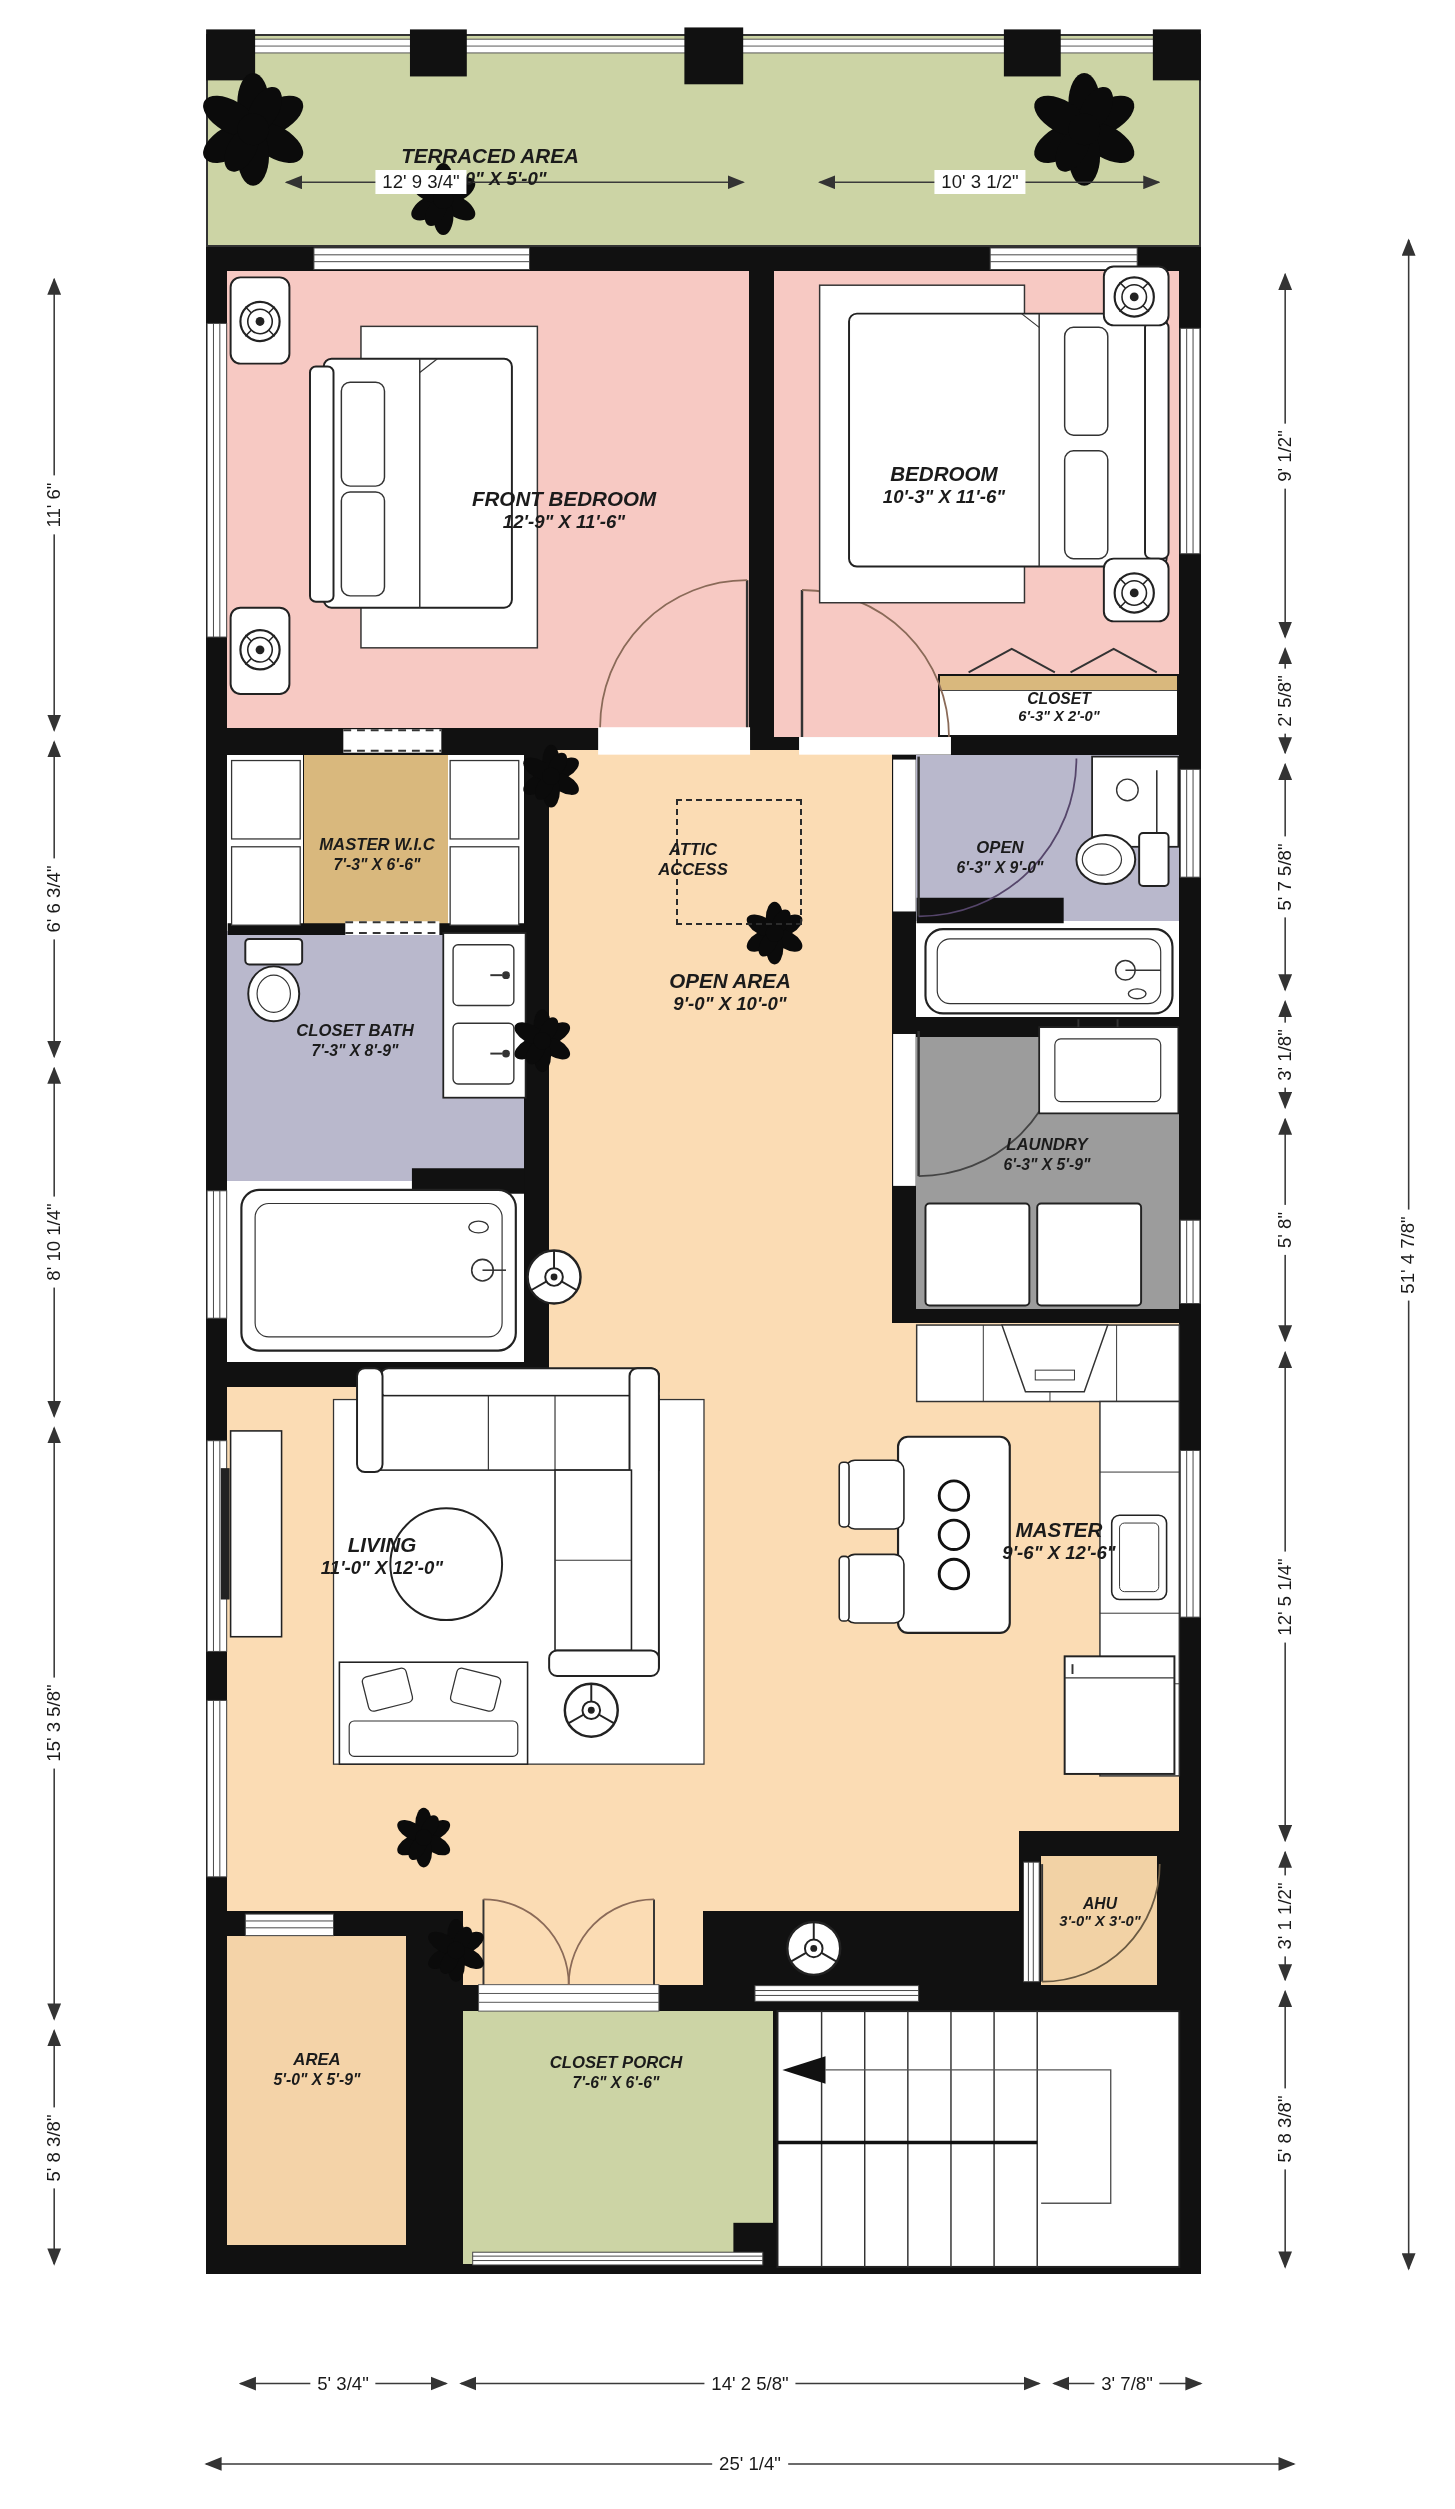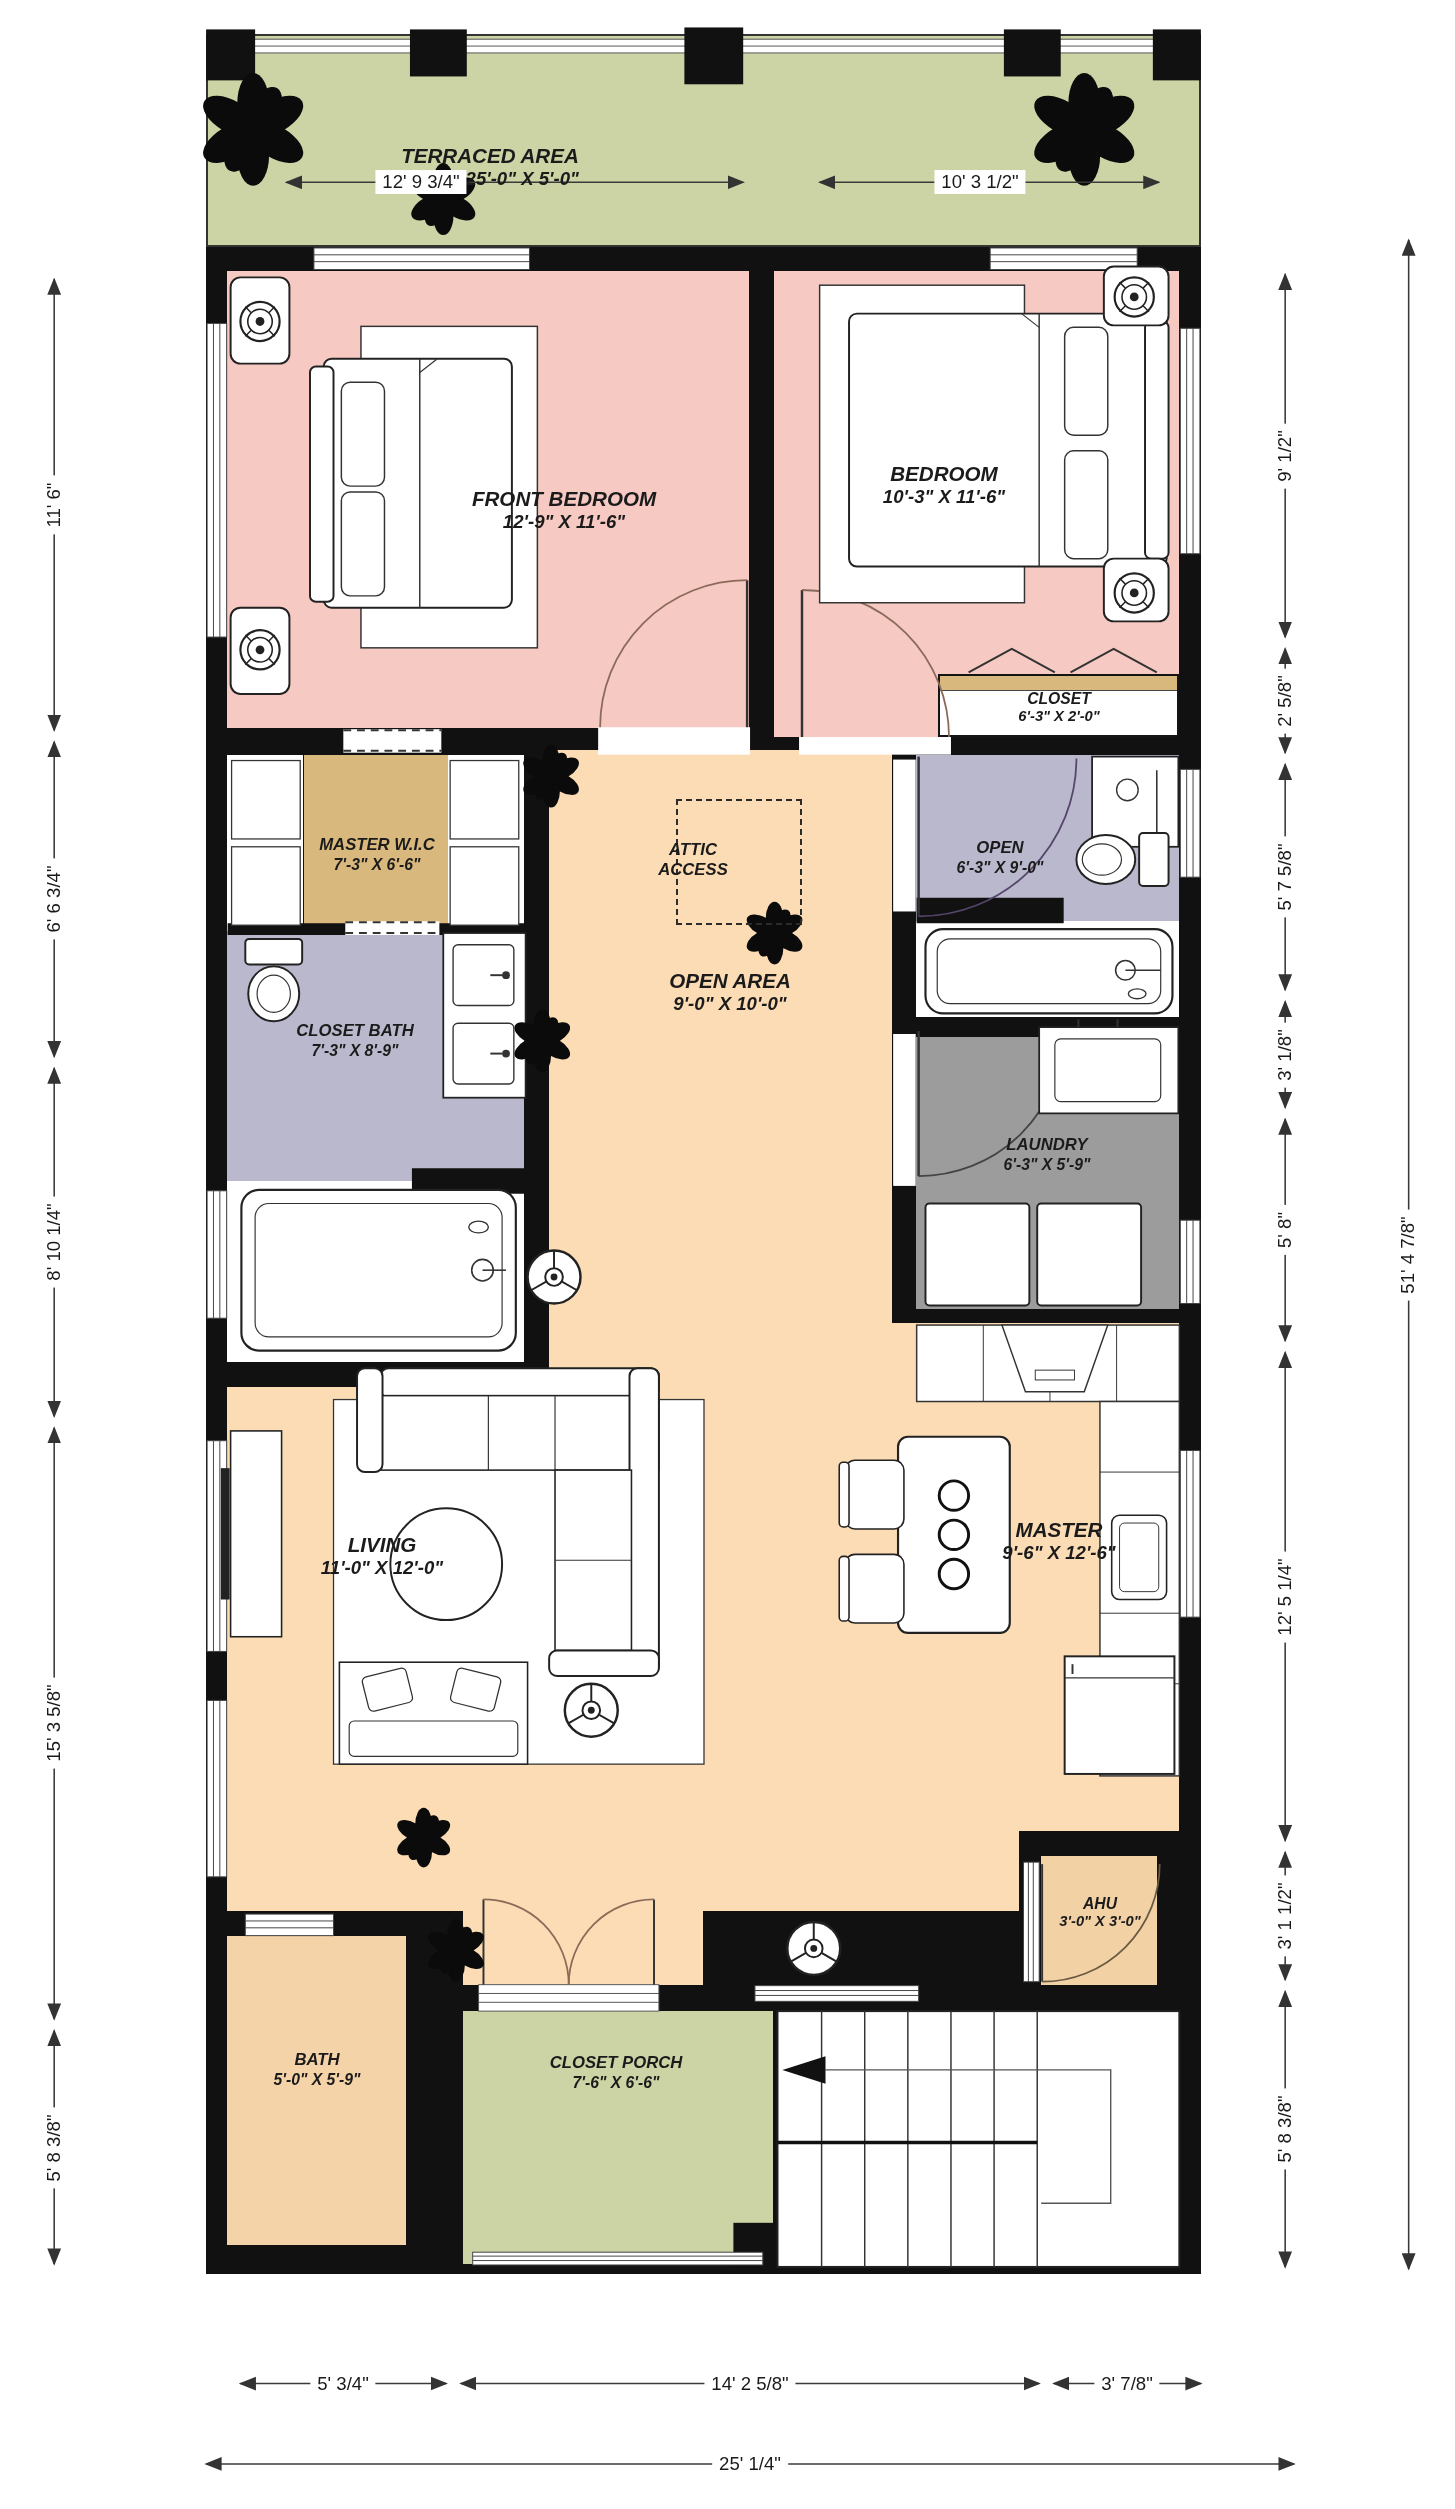--- a/index.html
+++ b/index.html
@@ -400,21 +400,21 @@
       <line x1="1311" y1="1890" x2="1311" y2="2020" marker-start="url(#ah)" marker-end="url(#ah)"></line>
       <line x1="1311" y1="2032" x2="1311" y2="2313" marker-start="url(#ah)" marker-end="url(#ah)"></line>
       <line x1="1437" y1="245" x2="1437" y2="2315" marker-start="url(#ah)" marker-end="url(#ah)"></line>
       <line x1="245" y1="2432" x2="455" y2="2432" marker-start="url(#ah)" marker-end="url(#ah)"></line>
       <line x1="470" y1="2432" x2="1060" y2="2432" marker-start="url(#ah)" marker-end="url(#ah)"></line>
       <line x1="1075" y1="2432" x2="1225" y2="2432" marker-start="url(#ah)" marker-end="url(#ah)"></line>
       <line x1="210" y1="2514" x2="1320" y2="2514" marker-start="url(#ah)" marker-end="url(#ah)"></line>
     </g>
   </svg>
 
-  <div class="rlabel" style="left:490px;top:167px;text-align:right;">
+  <div class="rlabel" style="left:490px;top:167px;">
     <div>TERRACED AREA</div>
       <div class="sz">25'-0" X 5'-0"</div>
   </div>
   <div class="rlabel" style="left:564px;top:510px;">
     <div>FRONT BEDROOM</div>
       <div class="sz">12'-9" X 11'-6"</div>
   </div>
   <div class="rlabel" style="left:944px;top:485px;">
     <div>BEDROOM</div>
       <div class="sz">10'-3" X 11'-6"</div>
@@ -450,21 +450,21 @@
   </div>
   <div class="rlabel" style="left:1059px;top:1541px;">
     <div>MASTER</div>
       <div class="sz">9'-6" X 12'-6"</div>
   </div>
   <div class="rlabel small" style="left:1100px;top:1913px;">
     <div>AHU</div>
       <div class="sz">3'-0" X 3'-0"</div>
   </div>
   <div class="rlabel tiny" style="left:317px;top:2070px;">
-    <div>BATH</div>
+    <div>AREA</div>
       <div class="sz">5'-0" X 5'-9"</div>
   </div>
   <div class="rlabel tiny" style="left:616px;top:2073px;">
     <div>CLOSET PORCH</div>
       <div class="sz">7'-6" X 6'-6"</div>
   </div>
 
   <div class="dim" style="left:421px;top:182px;">12' 9 3/4"</div>
   <div class="dim" style="left:980px;top:182px;">10' 3 1/2"</div>
 

